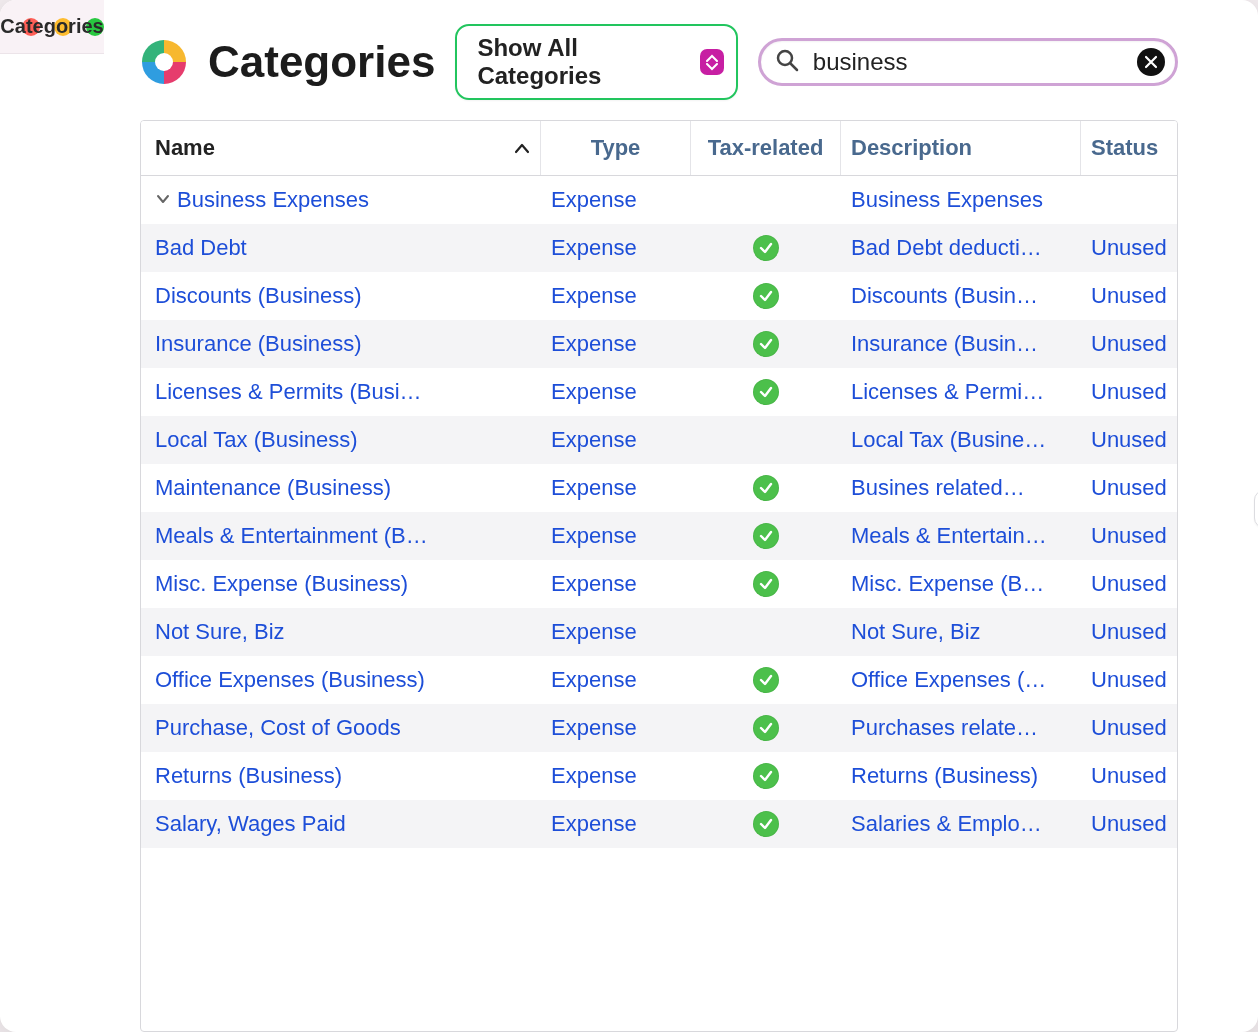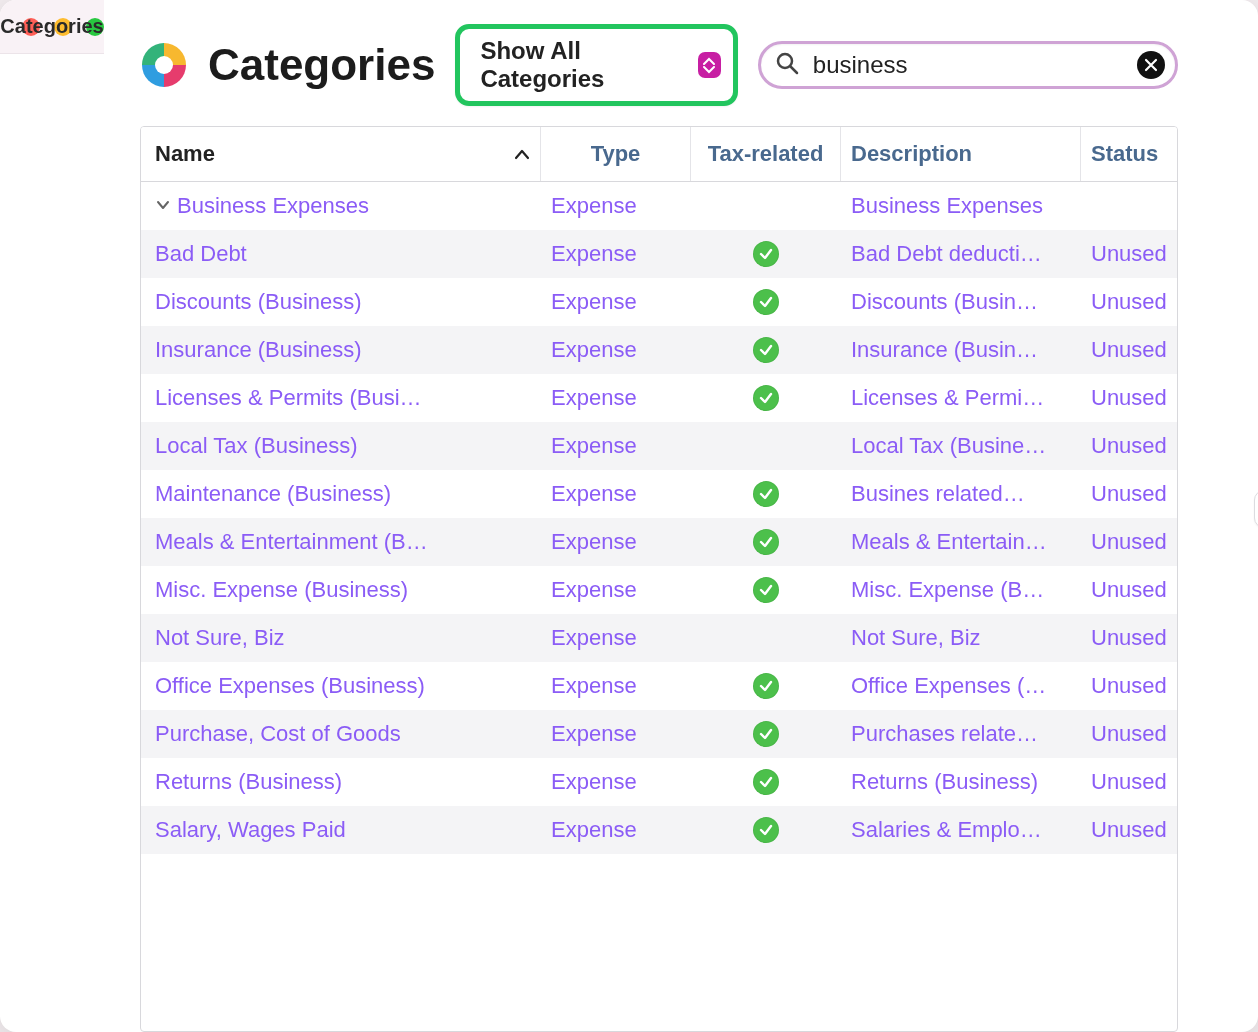--- a/index.html
+++ b/index.html
@@ -51,21 +51,21 @@
   }
   .logo {
     width:48px; height:48px; flex:0 0 auto;
   }
   .page-title {
     font-size:44px; font-weight:700; color:#1c1c1c; margin:0;
     flex:0 0 auto;
   }
   .filter-pill {
     display:flex; align-items:center; gap:14px;
-    border:5px solid #22c55e; border-radius:14px;
+    border:2px solid #22c55e; border-radius:14px;
     padding:8px 12px 8px 20px;
     font-size:24px; font-weight:600; color:#222;
     background:#fff; cursor:pointer;
     box-shadow: 0 1px 2px rgba(0,0,0,.05);
   }
   .updown {
     width:26px; height:26px; border-radius:7px;
     background:#c71fa3;
     display:flex; flex-direction:column; align-items:center; justify-content:center;
     gap:1px;
@@ -114,21 +114,21 @@
   .th.type { width:150px; justify-content:center;}
   .th.tax  { width:150px; justify-content:center;}
   .th.desc { width:240px; }
   .th.status { flex:1; }
   .sort-caret svg{width:16px;height:14px;}
   .tbody {
     flex:1 1 auto; overflow-y:auto;
   }
   .row {
     display:flex; align-items:center;
-    font-size:22px; color:#8b5cf6;
+    font-size:22px; color:#1d4ed8;
     height:48px;
   }
   .row:nth-child(odd){ background:#fff; }
   .row:nth-child(even){ background:#f4f4f6; }
   .cell { padding:0 10px; white-space:nowrap; overflow:hidden; text-overflow:ellipsis; }
   .cell.name { width:400px; display:flex; align-items:center; gap:6px; padding-left:14px;}
   .cell.type { width:150px; }
   .cell.tax  { width:150px; display:flex; justify-content:center; }
   .cell.desc { width:240px; }
   .cell.status { flex:1; }

